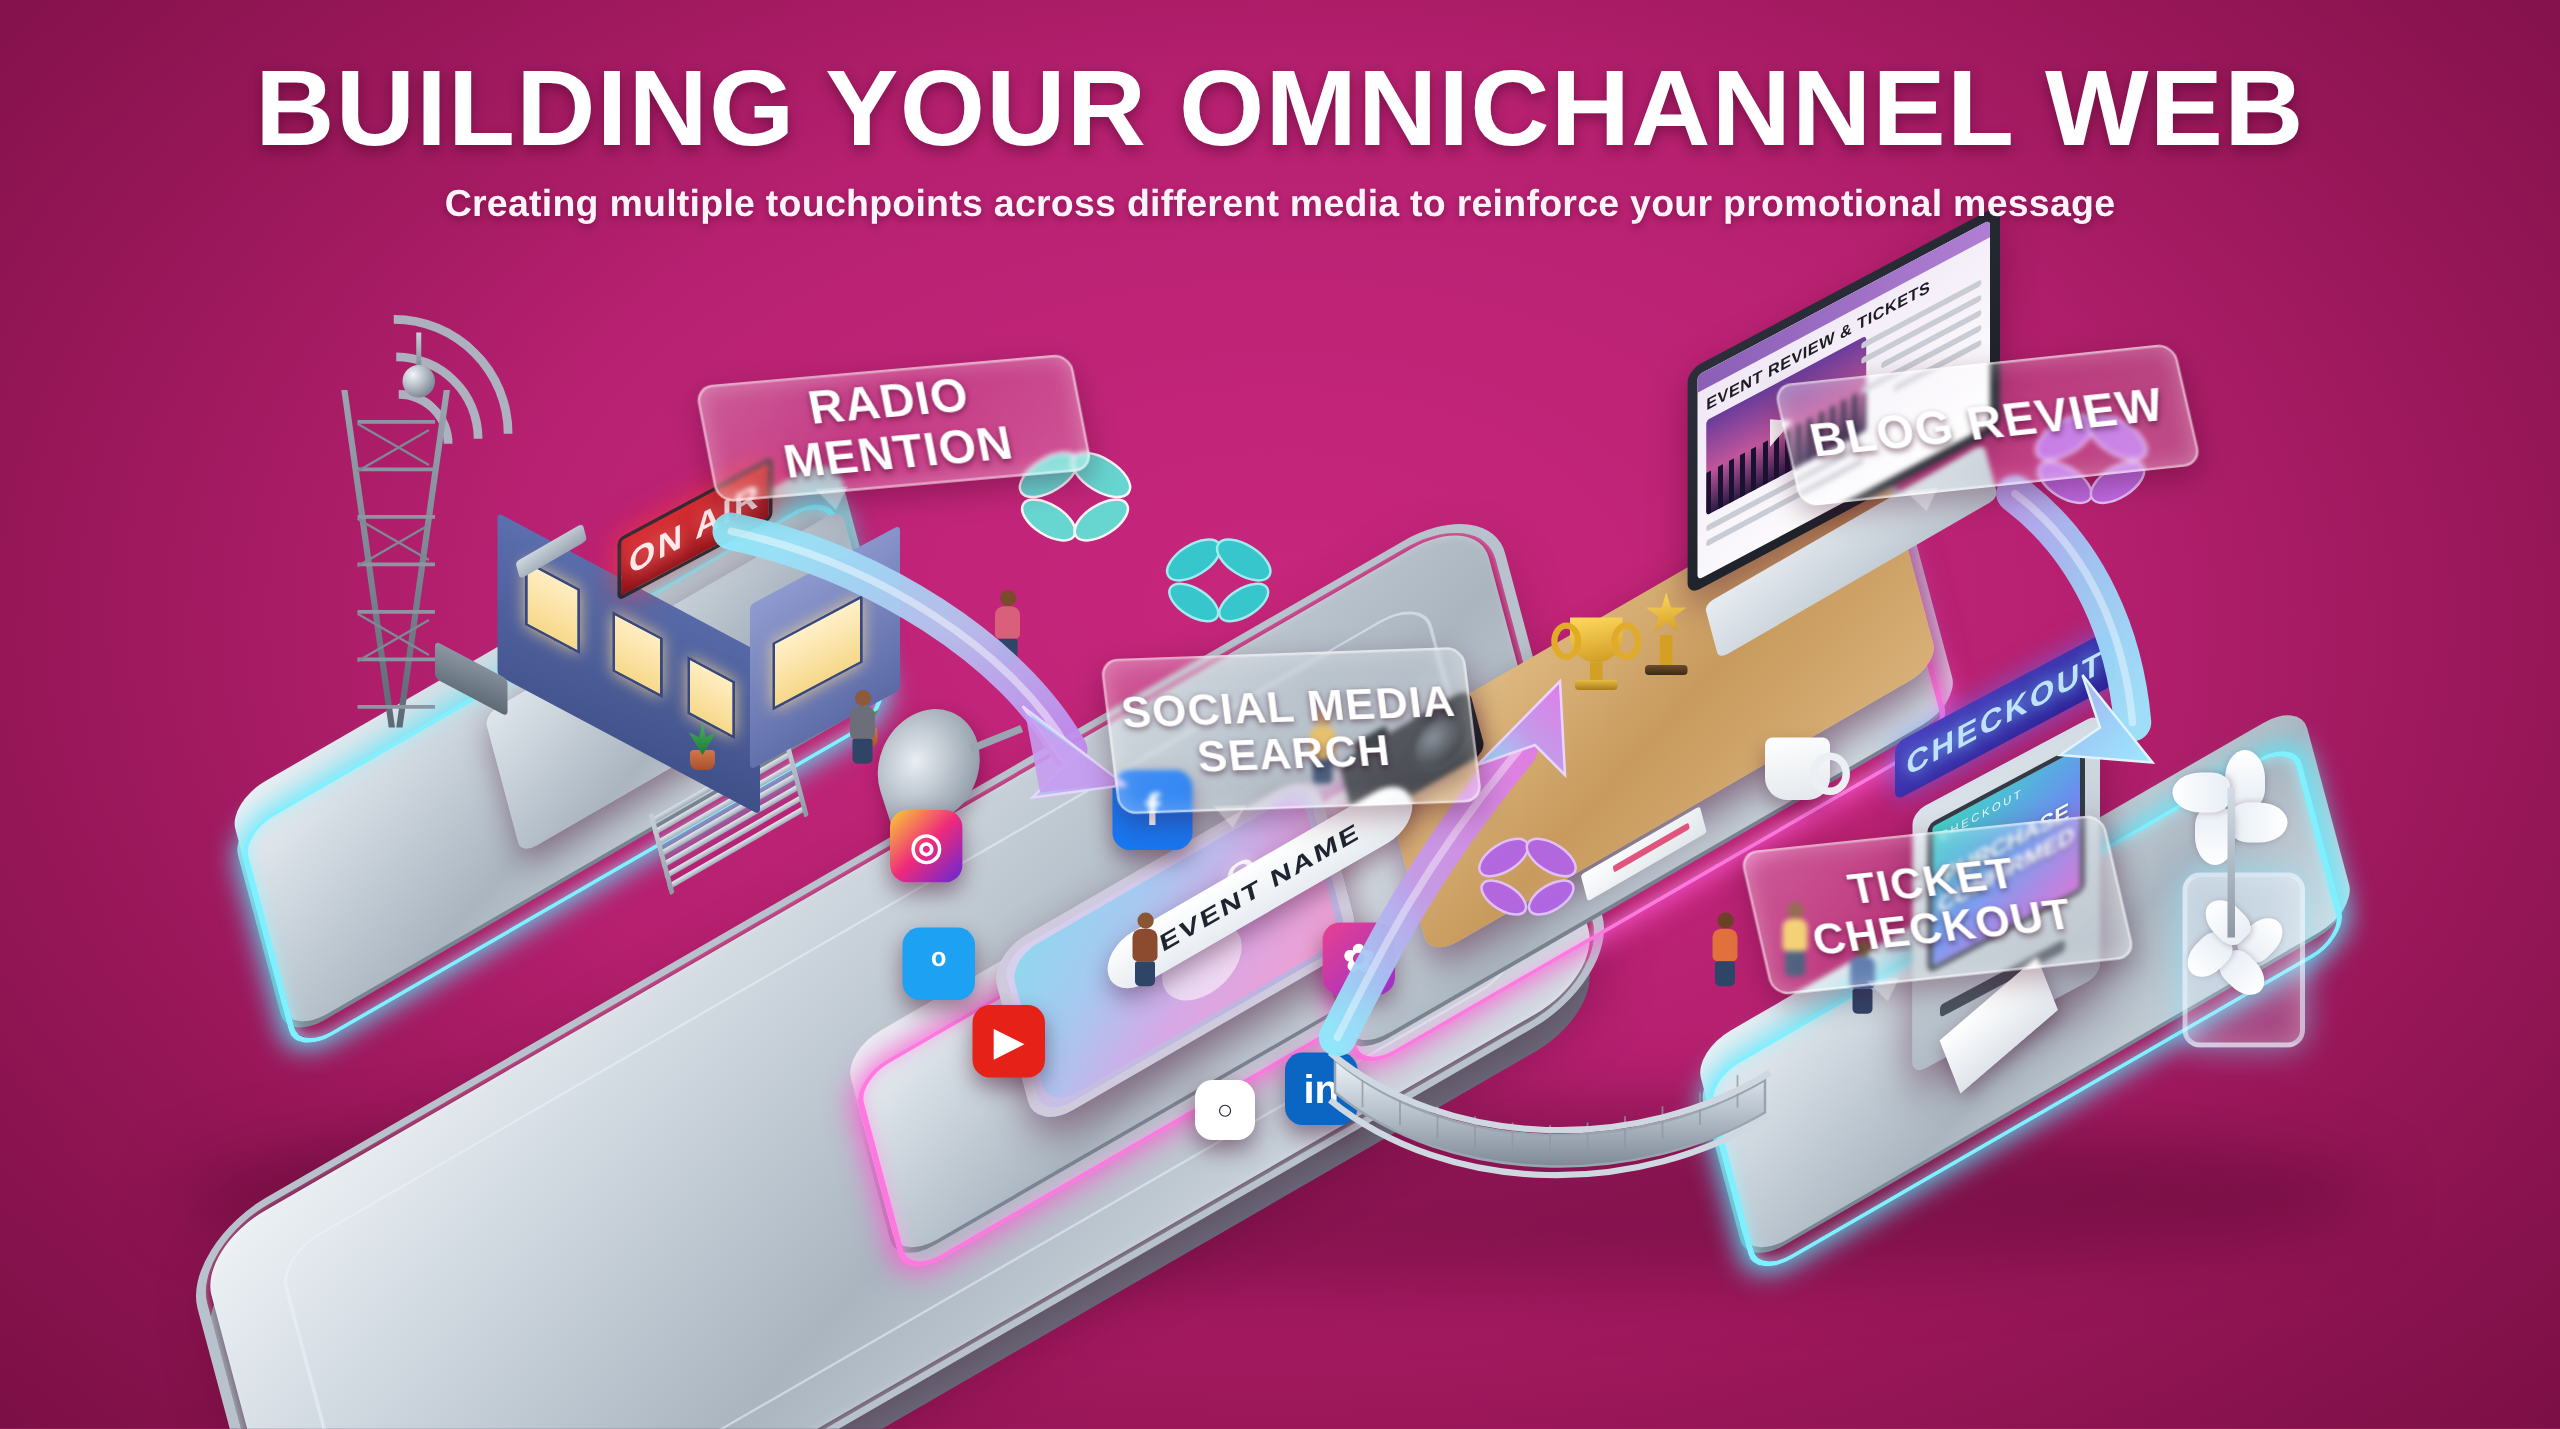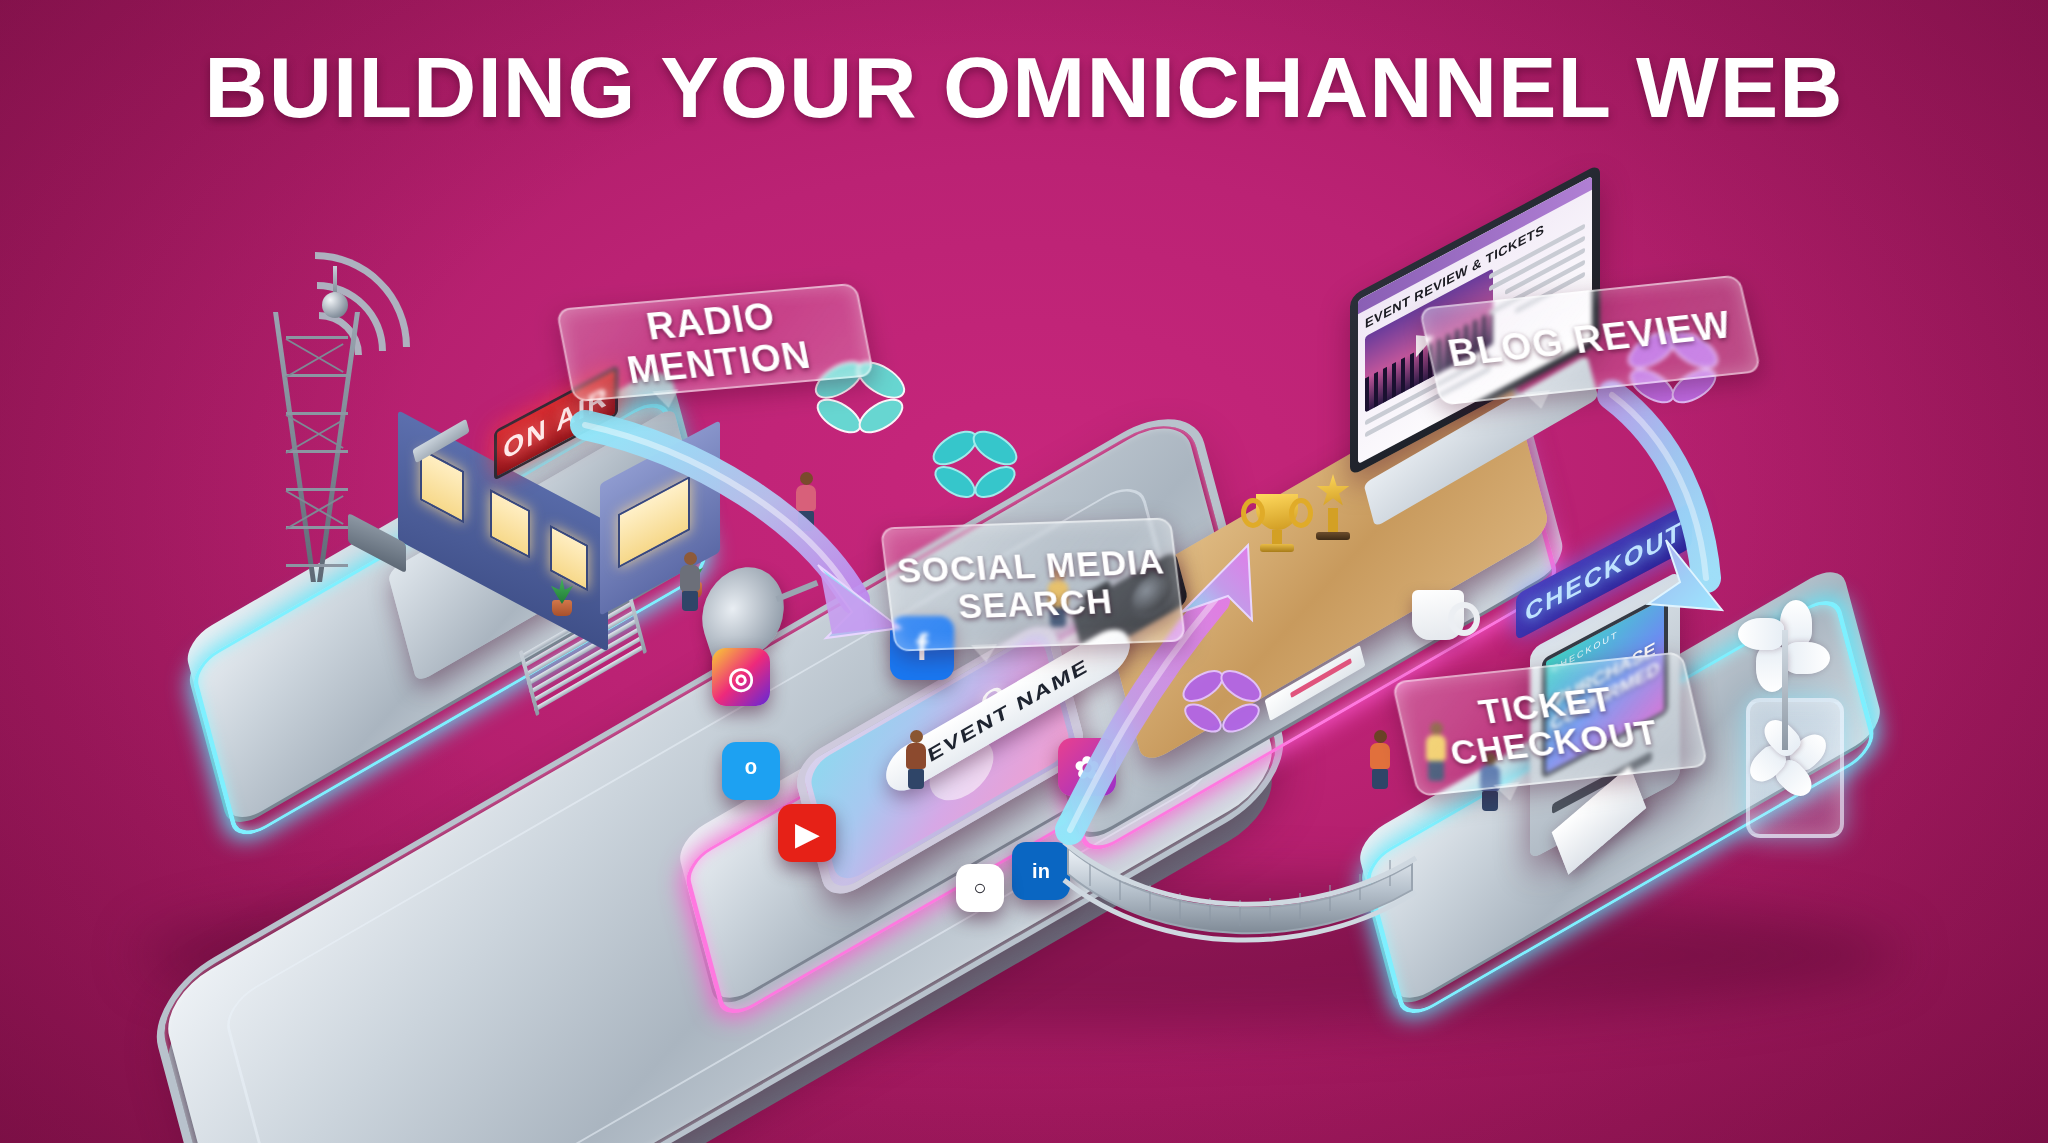--- a/index.html
+++ b/index.html
@@ -486,20 +486,21 @@
   }
 </style>
 </head>
 <body>
 
 <div id="bg"></div>
 <div id="bg-vignette"></div>
 
 <div id="header">
   <div id="title">BUILDING YOUR OMNICHANNEL WEB</div>
+  <div id="subtitle">Creating multiple touchpoints across different media to reinforce your promotional message</div>
 </div>
 
 <div id="scene">
 
   <div class="plate-shadow" style="left:140px;top:880px;width:1760px;height:150px;"></div>
 
   <div id="base-wrap">
     <div id="base-body"></div>
     <div id="base-top" class="metal-top"></div>
     <div id="base-inset"></div>
@@ -590,21 +591,21 @@
 
     <div id="searchbar">
       <span>EVENT NAME</span>
     </div>
 
     <div class="sm-icon ic-ig" style="left:-48px;top:28px;">◎</div>
     <div class="sm-icon ic-fb" style="left:130px;top:-4px;width:64px;height:64px;font-size:36px;">f</div>
     <div class="sm-icon ic-tw" style="left:-38px;top:122px;">ᵒ</div>
     <div class="sm-icon ic-yt" style="left:18px;top:184px;">▶</div>
     <div class="sm-icon ic-pi" style="left:298px;top:118px;">✿</div>
-    <div class="sm-icon ic-li" style="left:252px;top:222px;font-size:20px;">in</div>
+    <div class="sm-icon ic-li" style="left:268px;top:222px;font-size:32px;">in</div>
     <div class="sm-icon ic-wa" style="left:196px;top:244px;width:48px;height:48px;font-size:22px;background:#ffffff;color:#2a2a33;">○</div>
 
     <div class="person" style="left:-80px;top:-68px;">
       <div class="p-head" style="background:#8d5a3a;"></div>
       <div class="p-body" style="background:#6c6f79;"></div>
       <div class="p-legs"></div>
     </div>
     <div class="person" style="left:36px;top:-148px;">
       <div class="p-head" style="background:#7a4a2c;"></div>
       <div class="p-body" style="background:#d8607a;"></div>

